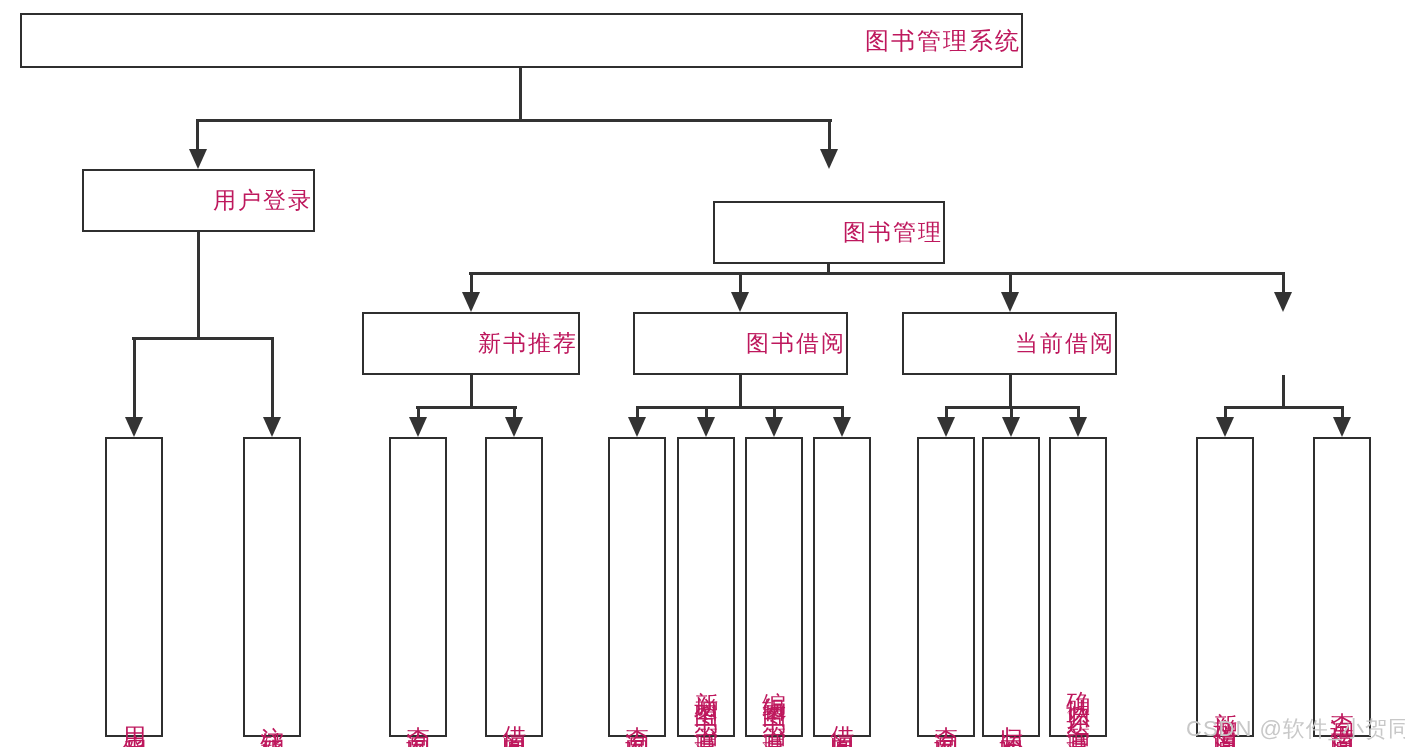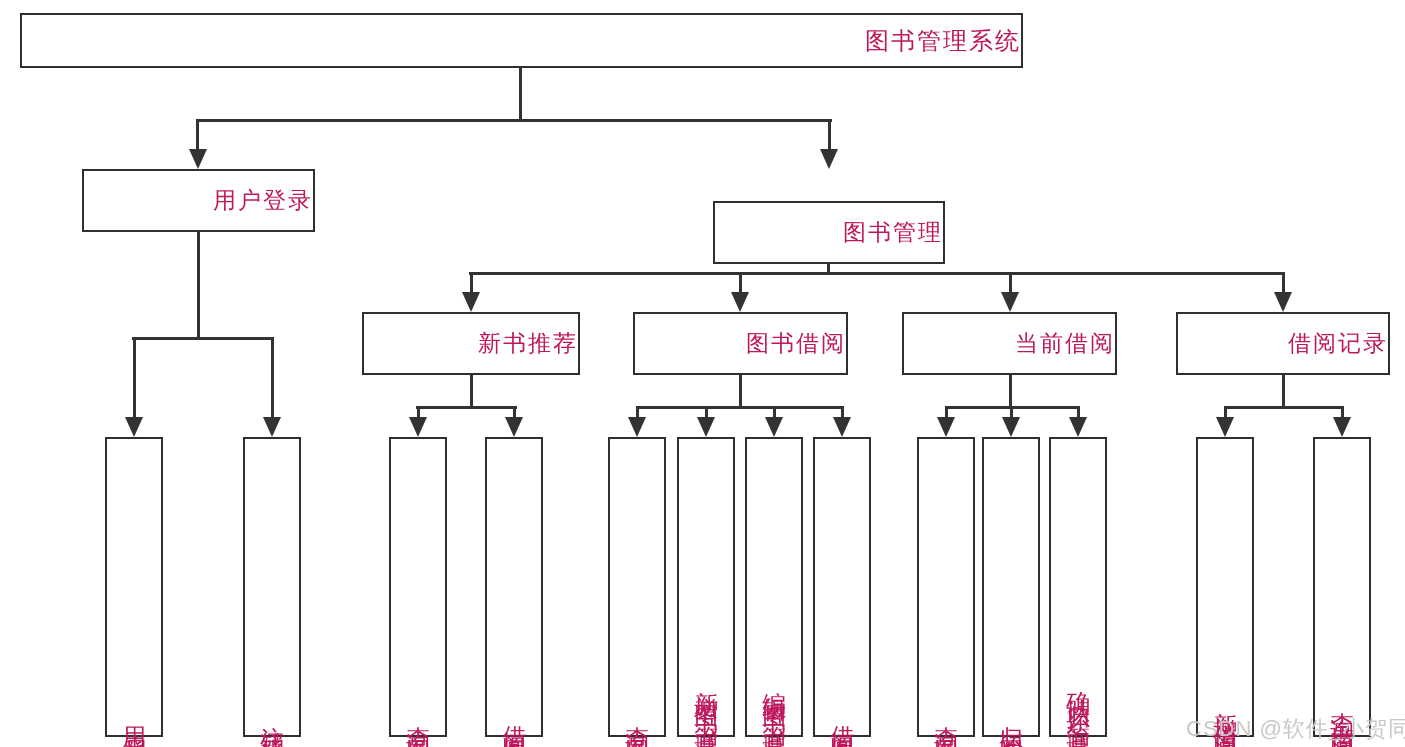--- a/index.html
+++ b/index.html
@@ -74,23 +74,20 @@
   </div>
 
   <div class="box hbox" style="left:633px; top:312px; width:215px; height:63px;">
     <span>图书借阅</span>
   </div>
 
   <div class="box hbox" style="left:902px; top:312px; width:215px; height:63px;">
     <span>当前借阅</span>
   </div>
 
-  <div class="box hbox" style="left:1176px; top:312px; width:214px; height:63px;">
-    <span>借阅记录</span>
-  </div>
 
   <div class="box vbox" style="left:105px; top:437px; width:58px; height:300px;">
     <span>用户登录</span>
   </div>
   <div class="box vbox" style="left:243px; top:437px; width:58px; height:300px;">
     <span>注销登录</span>
   </div>
 
   <div class="box vbox" style="left:389px; top:437px; width:58px; height:300px;">
     <span>查询图书</span>

